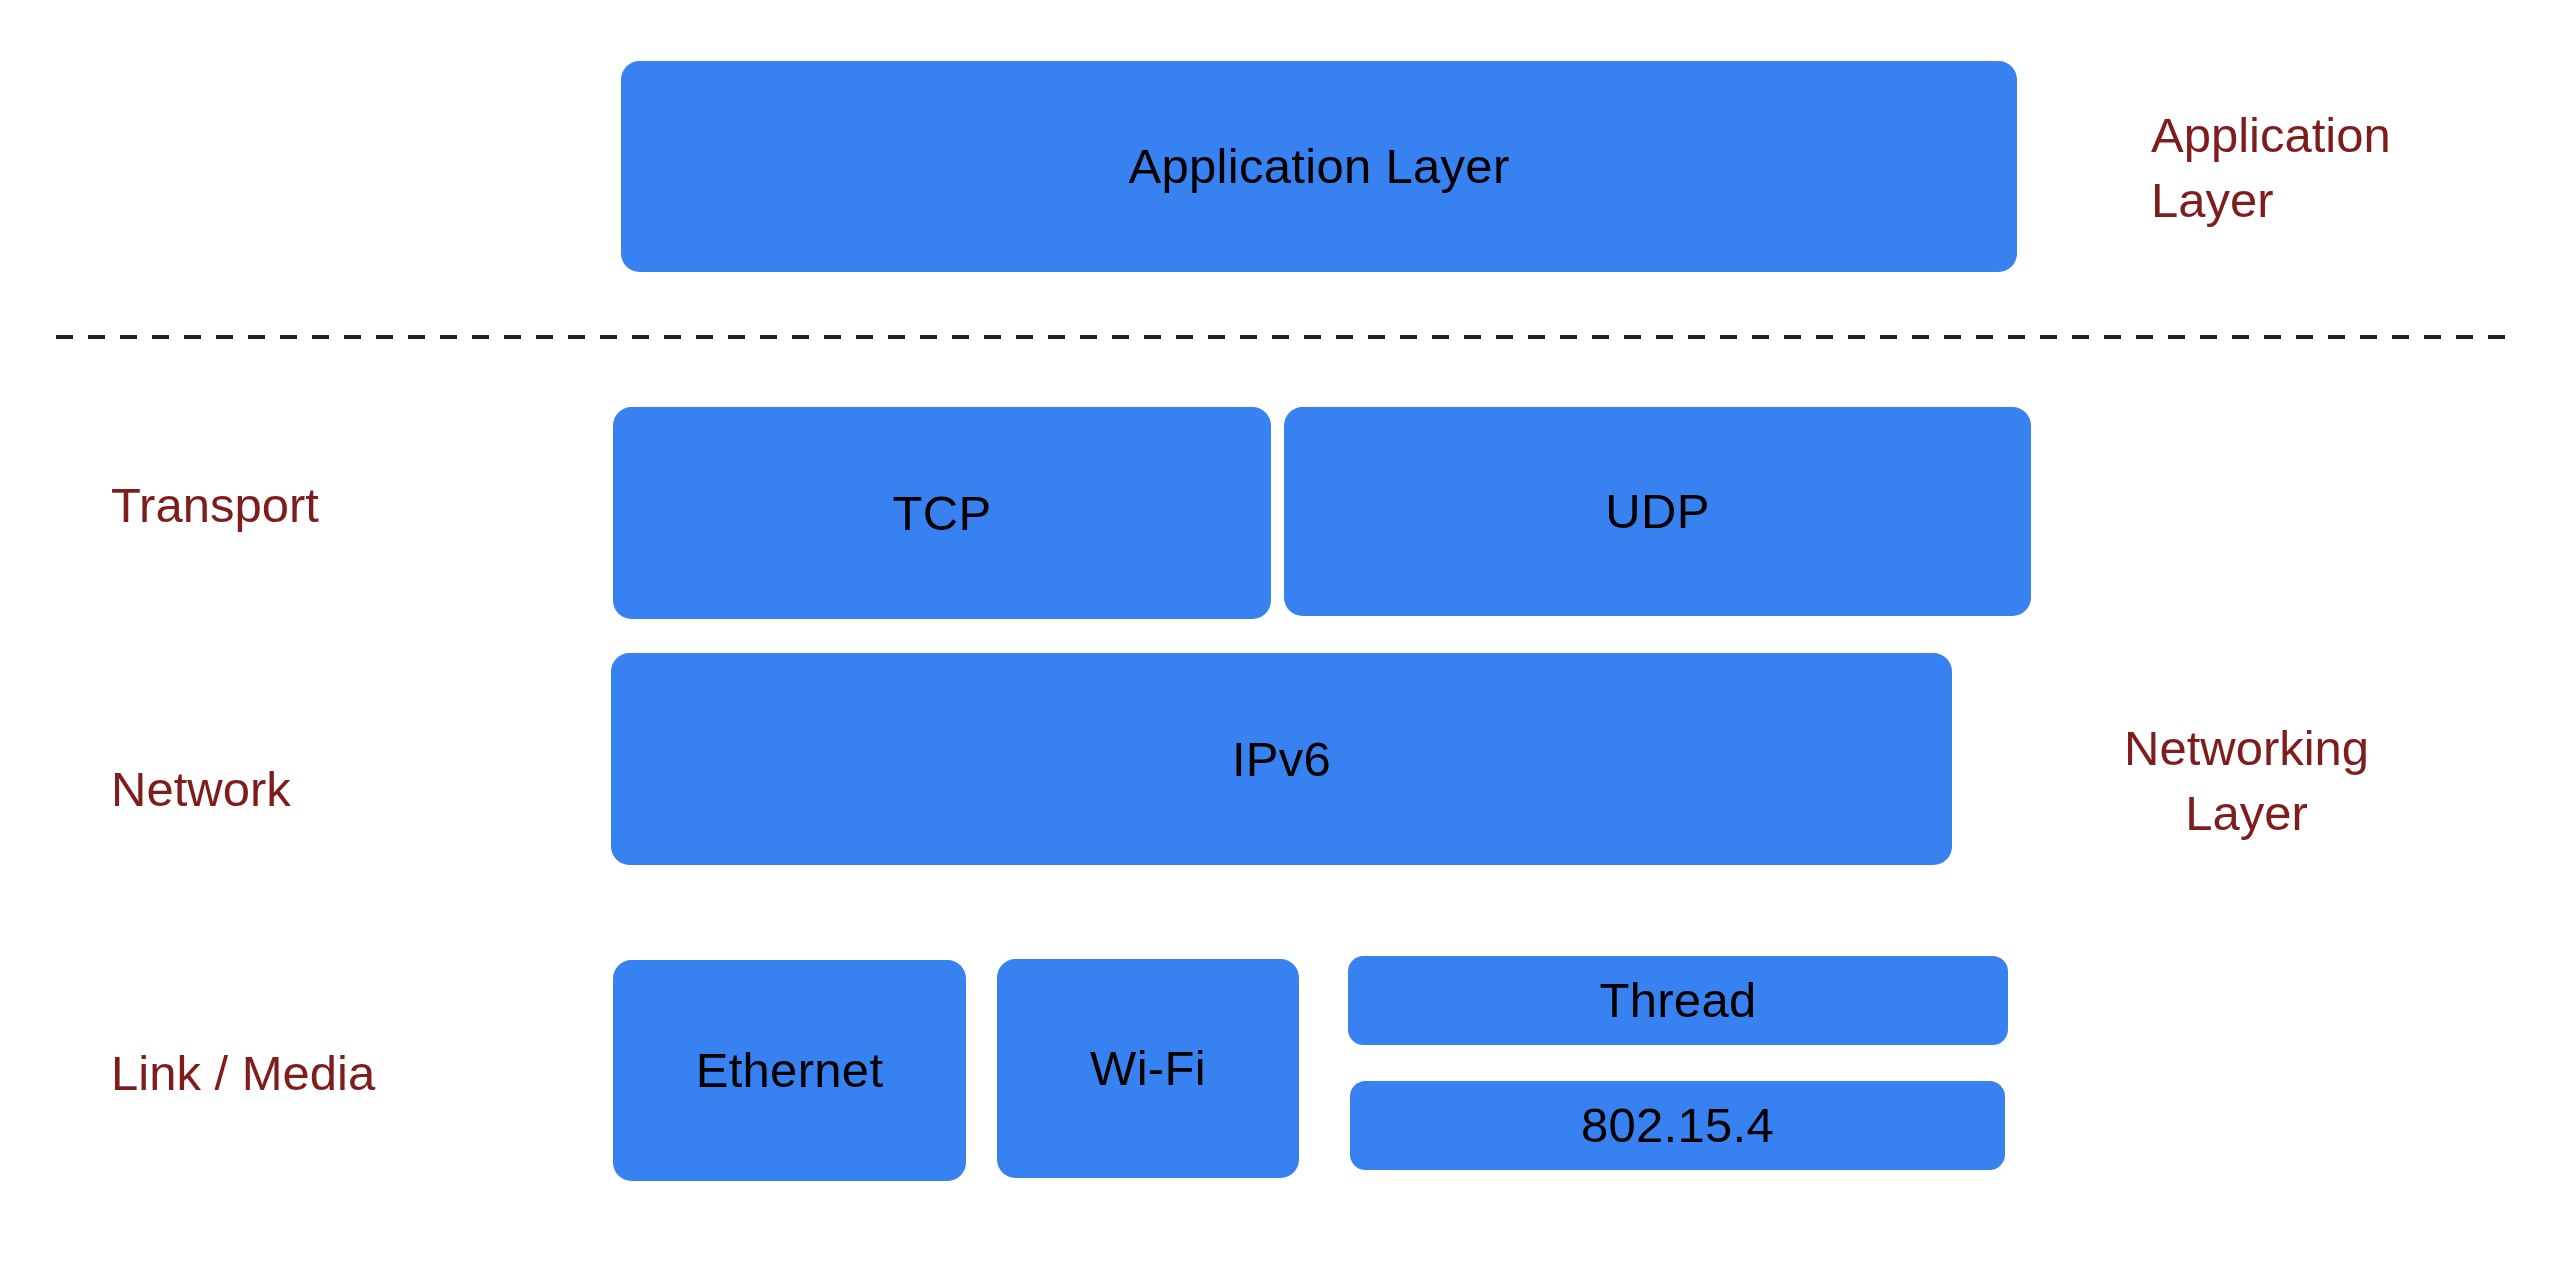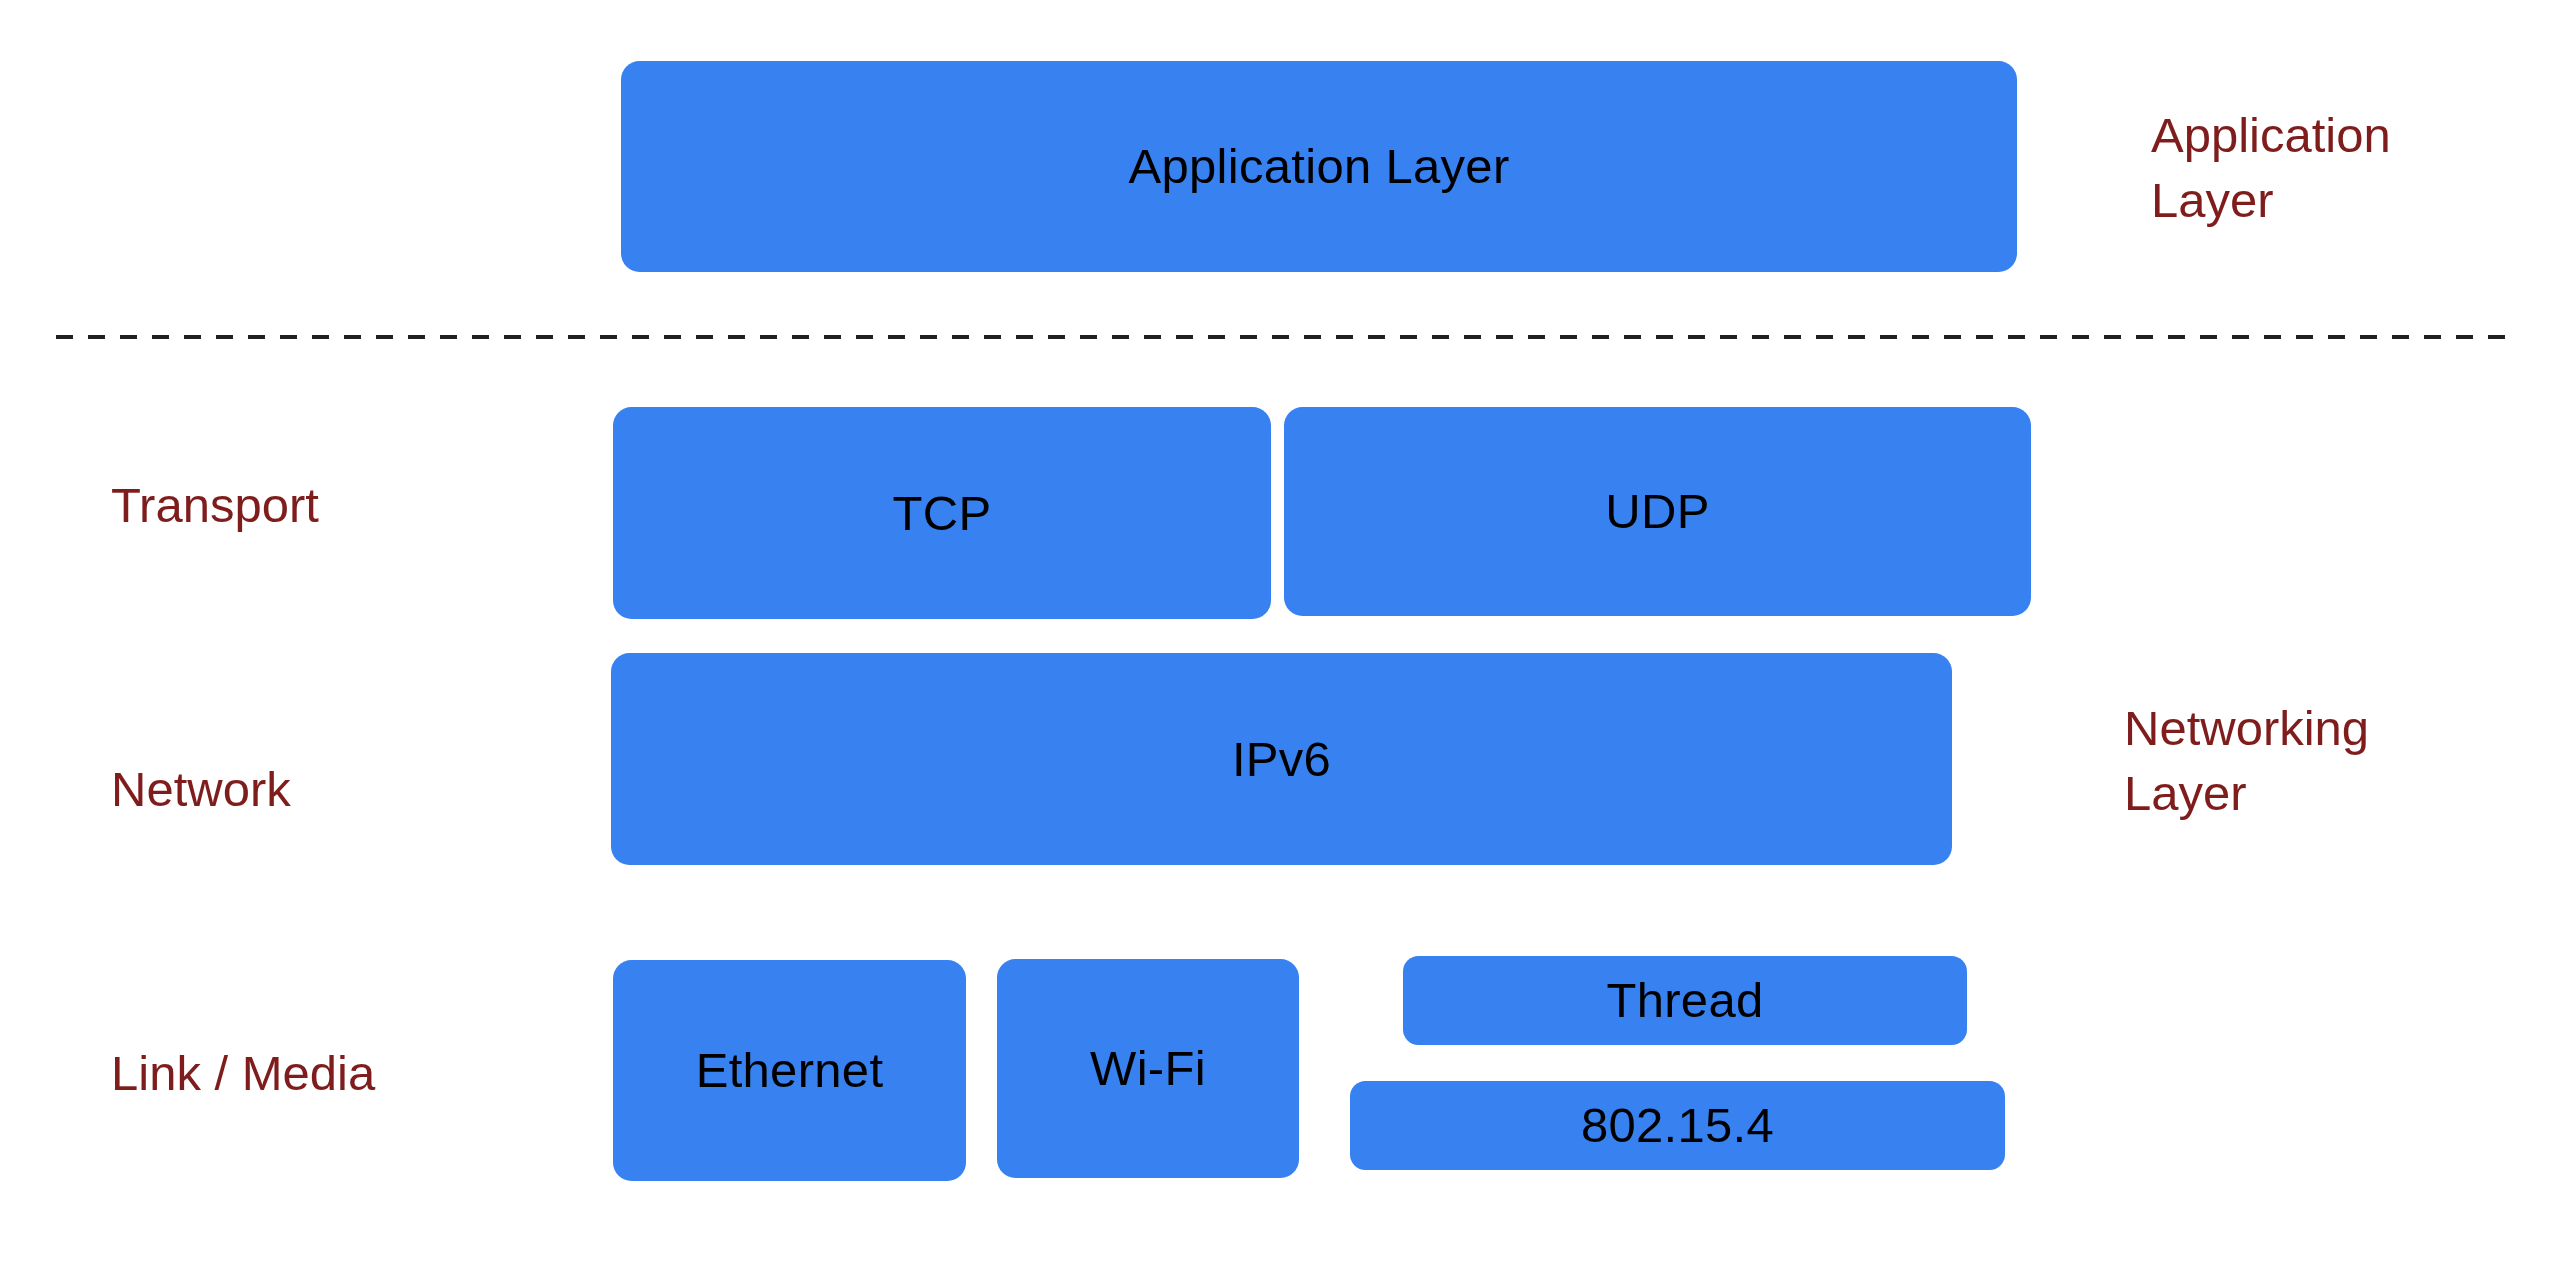--- a/index.html
+++ b/index.html
@@ -63,31 +63,31 @@
   
   #tcp-box           { left: 613px; top: 407px;  width: 658px; height: 212px; }
   #udp-box           { left: 1284px; top: 407px;  width: 747px; height: 209px; }
 
   
   #ipv6-box          { left: 611px; top: 653px; width: 1341px; height: 212px; align-items: center; }
 
   
   #ethernet-box      { left: 613px; top: 960px; width: 353px;  height: 221px; }
   #wifi-box          { left: 997px; top: 959px; width: 302px;  height: 219px; text-align: right; }
-  #thread-box        { left: 1403px; top: 956px; width: 564px; height: 89px; border-radius: 15.5px; }
+  #thread-box        { left: 1348px; top: 956px; width: 660px; height: 89px; border-radius: 15.5px; }
   #ieee802154-box    { left: 1350px; top: 1081px; width: 655px; height: 89px; border-radius: 15.5px; }
 
   
   #label-transport   { left: 111px;  top: 473px;  }
   #label-network     { left: 111px;  top: 757px; }
   #label-link-media  { left: 111px;  top: 1041px; }
 
   
   #label-application-group { left: 2151px; top: 103px;  }
-  #label-networking-group  { left: 2124px; top: 696px; }
+  #label-networking-group  { left: 2124px; top: 716px; text-align: center; }
 </style>
 </head>
 <body>
 
 <div id="canvas">
 
   <div class="box" id="app-layer-box">
     <span class="box-label">Application Layer</span>
   </div>
 

